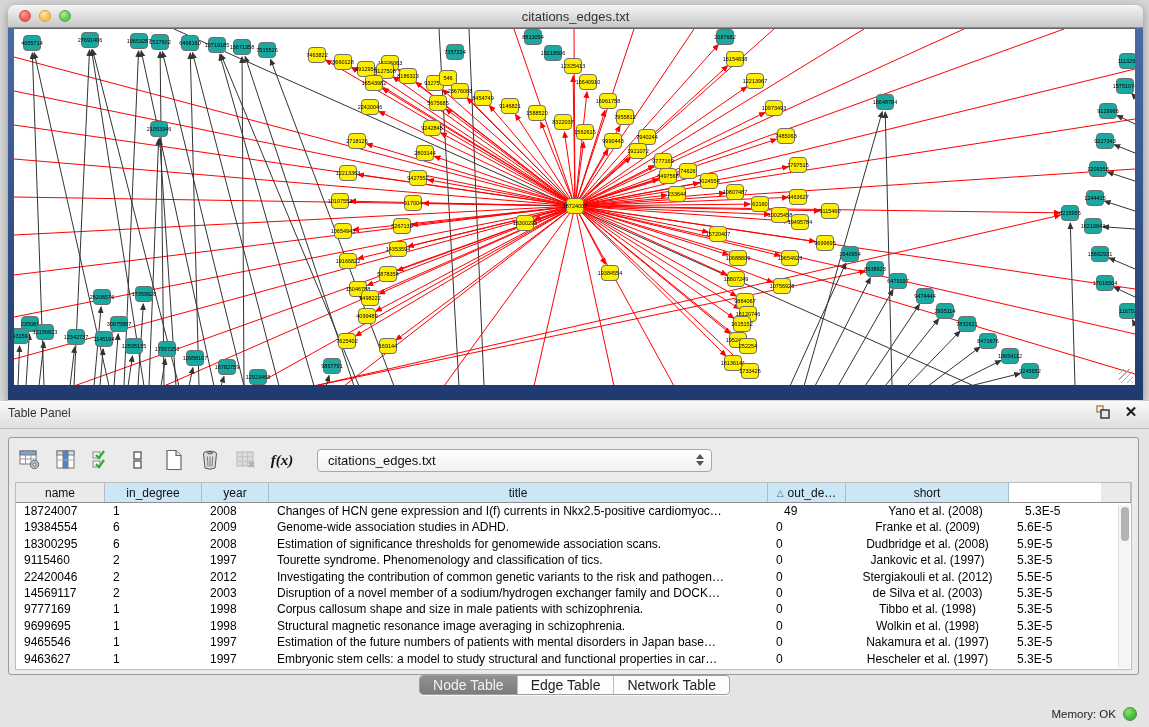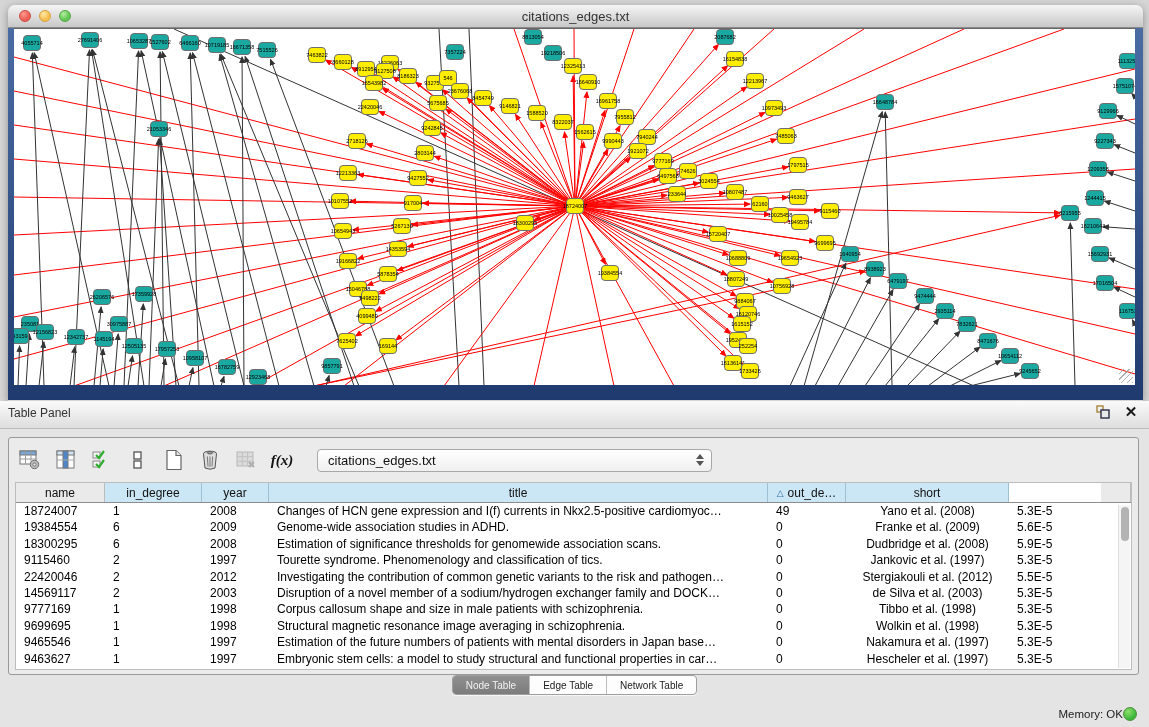--- a/index.html
+++ b/index.html
@@ -57,26 +57,26 @@
   .th .sortglyph { font-size:9px; color:#2f6f9f; }
   .trow { display:flex; height:16.4px; font-size:12px; color:#000; }
   .td { overflow:hidden; white-space:nowrap; padding:1px 0 0 8px; }
   .td.center { text-align:center; padding-left:0; }
   .vscroll { position:absolute; right:1px; top:22px; width:12px; bottom:1px; background:#f5f5f5; border-left:1px solid #e0e0e0; }
   .vscroll .thumb { position:absolute; left:1.5px; top:2px; width:8px; height:34px; background:#b3b3b3; border-radius:5px; }
 
   .tabs-row { position:absolute; left:0; top:274px; width:100%; display:flex; justify-content:center; }
   .seg { display:inline-flex; border:1px solid #9f9f9f; border-radius:4px; overflow:hidden; height:20px;
          background:#fdfdfd; box-shadow:0 1px 0 rgba(255,255,255,.7); }
-  .seg .tab { padding:2px 13px; font-size:10px; color:#222; border-left:1px solid #bdbdbd; display:flex; align-items:center; }
+  .seg .tab { padding:2px 13px; font-size:14px; color:#222; border-left:1px solid #bdbdbd; display:flex; align-items:center; }
   .seg .tab:first-child { border-left:none; }
   .seg .tab.active { background:linear-gradient(#909090,#7c7c7c); color:#f2f2f2; }
 
   .statusbar { position:absolute; left:0; bottom:0; width:1149px; height:26px; display:flex; align-items:center;
-               justify-content:flex-end; padding-right:12px; }
+               justify-content:flex-end; gap:7px; padding-right:12px; }
   .status-text { font-size:11.5px; color:#222; }
   .mem-dot { width:14px; height:14px; border-radius:50%; border:1px solid #4e8f3c;
              background:radial-gradient(circle at 35% 30%, #8fe06a, #3cb83c 65%); }
 
   svg text { user-select:none; }
 </style>
 </head>
 <body>
 
 <div class="app">
@@ -870,21 +870,21 @@
               <span>pagerank</span>
             </div>
             <div class="th gray" style="flex: 1 1 0%;"></div>
           </div>
         <div id="tbody">
             <div class="trow">
               <div class="td" style="width: 89px;">18724007</div>
               <div class="td" style="width: 97px;">1</div>
               <div class="td" style="width: 67px;">2008</div>
               <div class="td" style="width: 499px;">Changes of HCN gene expression and I(f) currents in Nkx2.5-positive cardiomyoc…</div>
-              <div class="td" style="width: 78px;">49</div>
+              <div class="td" style="width: 78px; margin-left: 8px;">49</div>
               <div class="td center" style="width: 163px;">Yano et al. (2008)</div>
               <div class="td" style="width: 92px;">5.3E-5</div>
             </div>
             <div class="trow">
               <div class="td" style="width: 89px;">19384554</div>
               <div class="td" style="width: 97px;">6</div>
               <div class="td" style="width: 67px;">2009</div>
               <div class="td" style="width: 499px;">Genome-wide association studies in ADHD.</div>
               <div class="td" style="width: 78px;">0</div>
               <div class="td center" style="width: 163px;">Franke et al. (2009)</div>

